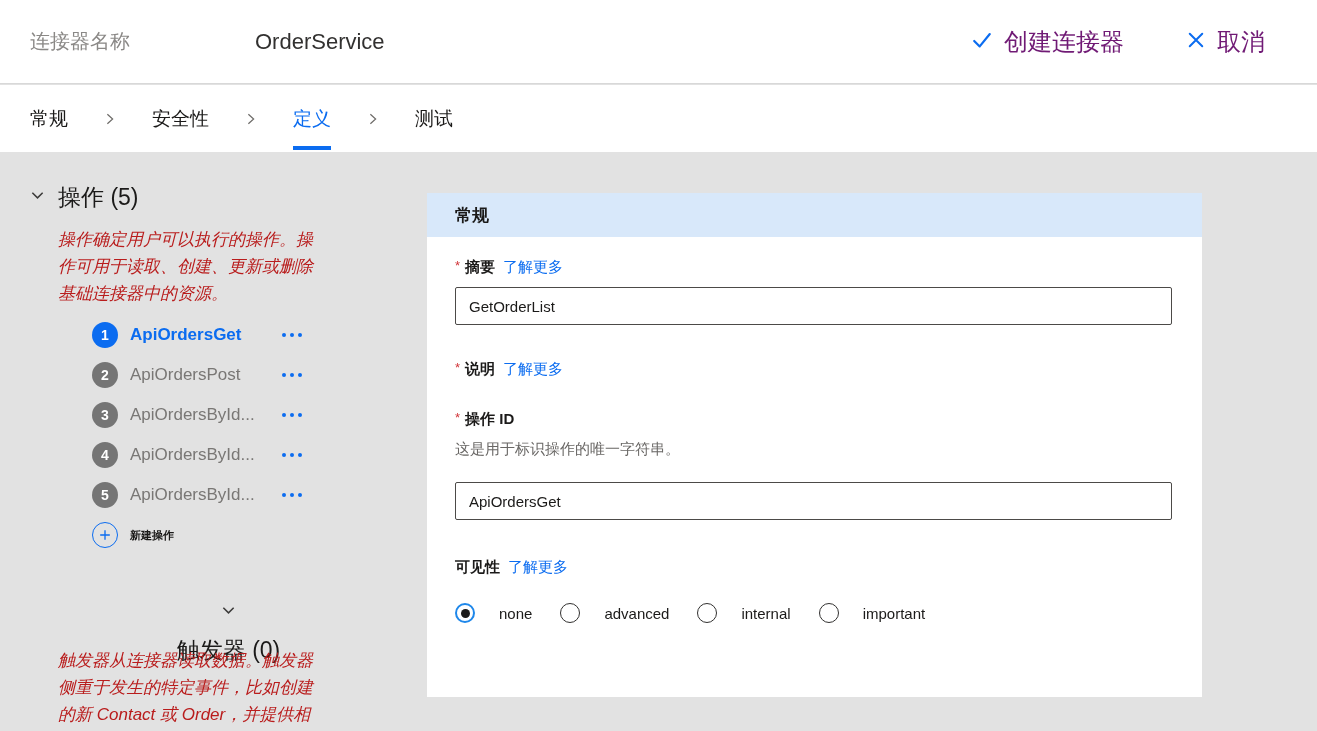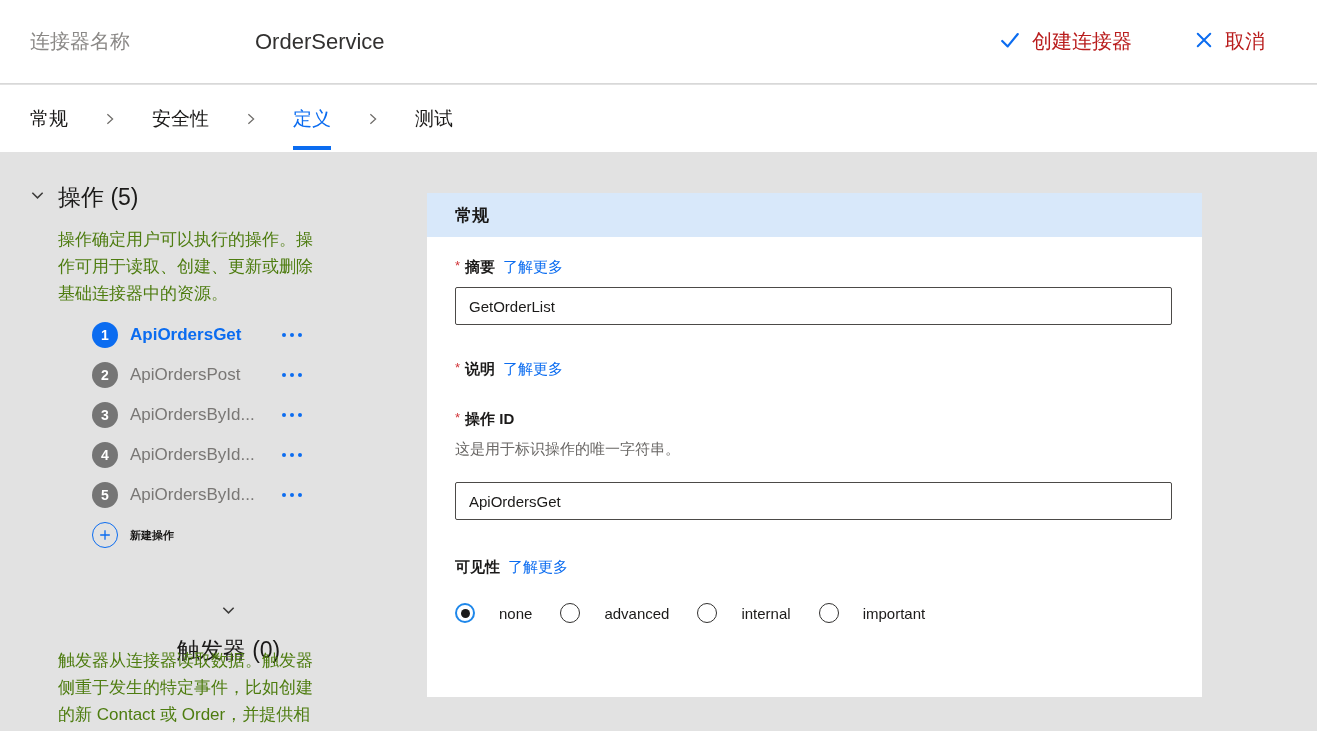--- a/index.html
+++ b/index.html
@@ -27,42 +27,42 @@
   
   .topbar{
     position:absolute;top:0;left:0;width:1317px;height:84px;
     background:#fff;border-bottom:1px solid var(--hairline);
     display:flex;align-items:center;
   }
   .connector-label{margin-left:30px;width:225px;font-size:20px;color:var(--label-gray);}
   .connector-title{font-size:22px;color:#323130;}
   .topbar-actions{margin-left:auto;margin-right:52px;display:flex;align-items:center;gap:62px;}
   .topbar-btn{display:flex;align-items:center;gap:11px;background:none;border:none;cursor:pointer;font-family:inherit;}
-  .topbar-btn .btn-label{font-size:20px;color:#b91c1c;}
+  .topbar-btn .btn-label{font-size:24px;color:#701a75;}
   .icon-stroke{stroke:var(--accent);stroke-width:2.4;fill:none;stroke-linecap:round;stroke-linejoin:round;}
   
   .wizard-nav{
     position:absolute;top:85px;left:0;width:1317px;height:67px;
     background:#fff;display:flex;align-items:center;gap:35px;padding-left:30px;
   }
   .wizard-step{
     position:relative;height:100%;display:flex;align-items:center;
     font-size:19px;color:var(--dark);background:none;border:none;cursor:pointer;font-family:inherit;
   }
   .wizard-step.active{color:var(--accent);}
   .wizard-step.active::after{
     content:"";position:absolute;left:0;right:0;bottom:2px;height:4px;background:var(--accent);
   }
   .step-sep{display:flex;align-items:center;}
   
   .sidebar{position:absolute;top:152px;left:0;width:427px;bottom:0;padding-left:30px;}
   .section-header{display:flex;align-items:center;gap:13px;margin-top:30px;height:30px;cursor:pointer;}
   .section-header.triggers{margin-top:48px;flex-direction:column;}
   .section-title{font-size:23px;color:var(--dark);}
-  .section-desc{margin-left:28px;margin-top:14px;width:256px;font-size:17px;line-height:27px;color:#4d7c0f;}
+  .section-desc{margin-left:28px;margin-top:14px;width:256px;font-size:17px;line-height:27px;color:#b91c1c;font-style:italic;}
   .op-list{margin-left:62px;margin-top:8px;}
   .op-item{display:flex;align-items:center;height:40px;cursor:pointer;}
   .op-num{
     width:26px;height:26px;border-radius:50%;background:var(--circle-gray);
     color:#fff;font-size:14px;font-weight:bold;display:flex;align-items:center;justify-content:center;flex:none;
   }
   .op-item.selected .op-num{background:var(--accent);}
   .op-label{margin-left:12px;width:148px;font-size:17px;color:var(--mid-gray);white-space:nowrap;overflow:hidden;}
   .op-item.selected .op-label{color:var(--accent);font-weight:bold;}
   .op-menu{display:flex;gap:4px;padding:6px 4px;background:none;border:none;cursor:pointer;}

